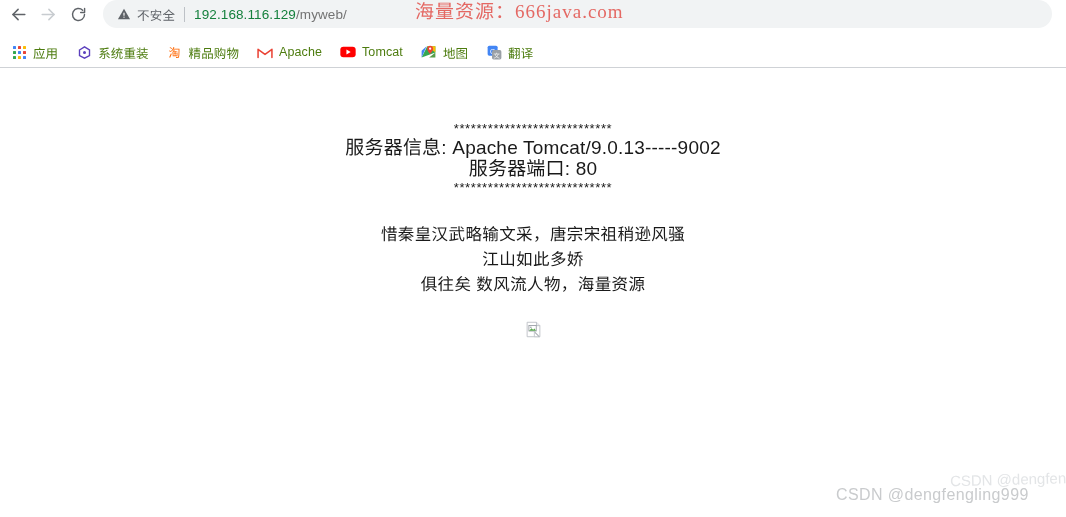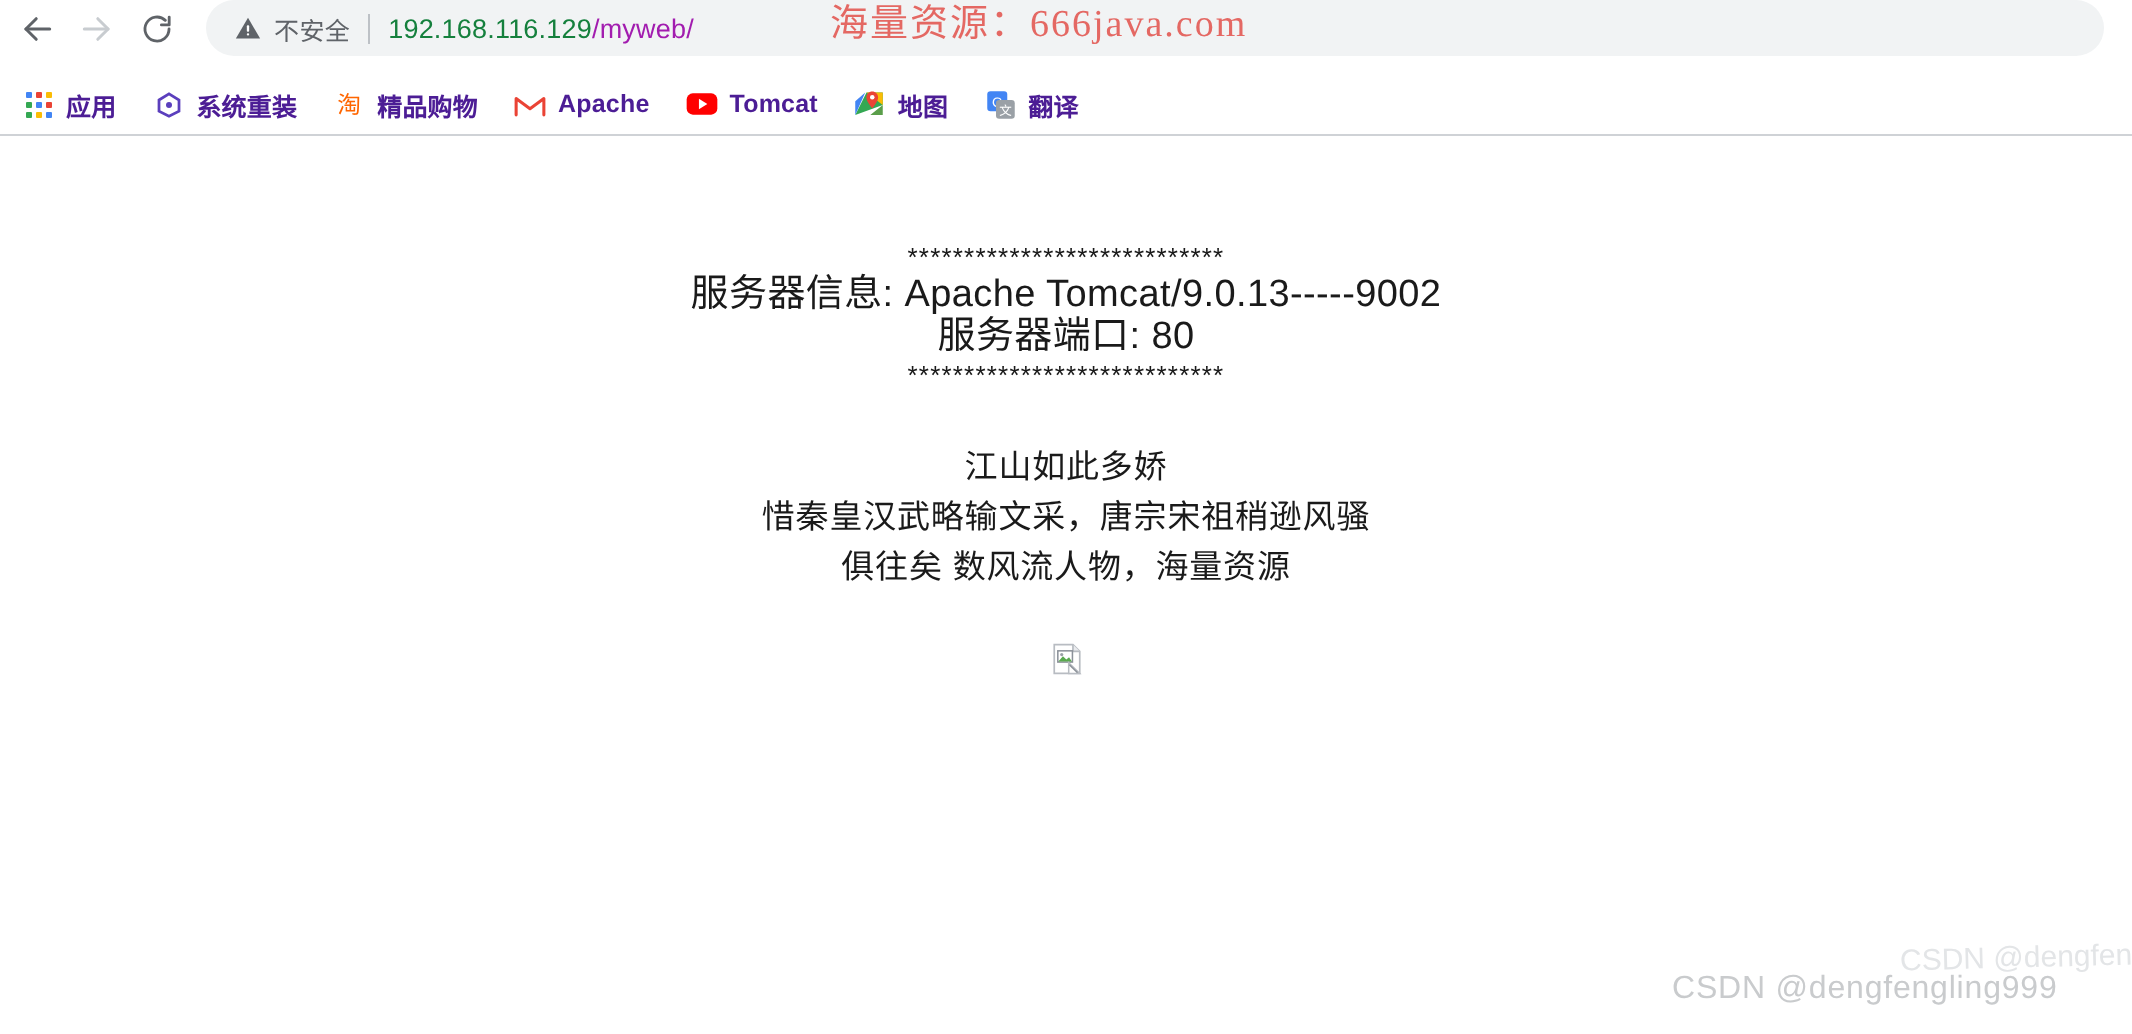--- a/index.html
+++ b/index.html
@@ -87,21 +87,21 @@
   }
   .url {
     font-size: 13.5px;
     white-space: nowrap;
     overflow: hidden;
     text-overflow: ellipsis;
     color: #5f6368;
     letter-spacing: .1px;
   }
   .url .host { color: #15803d; }
-  .url .path { color: #a21caf; }
+  .url .path { color: #737373; }
 
   
   .bookmarks {
     position: absolute;
     top: 37px; left: 0;
     width: 1066px;
     height: 30px;
     display: flex;
     align-items: center;
     padding-left: 11px;
@@ -122,23 +122,22 @@
     height: 16px;
     flex: none;
     margin-right: 6px;
     display: flex;
     align-items: center;
     justify-content: center;
     position: relative;
   }
   .bm-label {
     font-size: 12.5px;
-    color: #4c1d95;
+    color: #4d7c0f;
     letter-spacing: .1px;
-    font-weight: bold;
   }
 
   
   .apps-grid {
     width: 13px; height: 13px;
     display: grid;
     grid-template-columns: repeat(3, 3px);
     grid-template-rows: repeat(3, 3px);
     gap: 2px;
   }
@@ -369,22 +368,22 @@
 
 <div class="viewport">
   <div class="page">
 
     <p class="stars">****************************</p>
     <p class="srv-line">服务器信息: Apache Tomcat/9.0.13-----9002</p>
     <p class="srv-line">服务器端口: 80</p>
     <p class="stars">****************************</p>
 
     <div class="poem">
+      <p>惜秦皇汉武略输文采，唐宗宋祖稍逊风骚</p>
       <p>江山如此多娇</p>
-      <p>惜秦皇汉武略输文采，唐宗宋祖稍逊风骚</p>
       <p>俱往矣 数风流人物，海量资源</p>
     </div>
 
     <div class="broken-img">
       <svg width="17" height="17" viewBox="0 0 20 20">
         <path d="M2.5 1.5 h11 l4 4 v13 h-15 z" fill="#ffffff" stroke="#b8bcc2" stroke-width="1"></path>
         <path d="M13.5 1.5 v4 h4" fill="#e9ebee" stroke="#b8bcc2" stroke-width="1"></path>
         <rect x="4.6" y="5.2" width="8.6" height="6.6" fill="#ffffff" stroke="#8b9199" stroke-width="0.9"></rect>
         <circle cx="6.9" cy="7.4" r="0.95" fill="#9aa0a6"></circle>
         <path d="M4.9 11.5 L7.6 8.4 L9.6 10.3 L11.2 8.9 L12.9 11.5 Z" fill="#5aa94f"></path>

